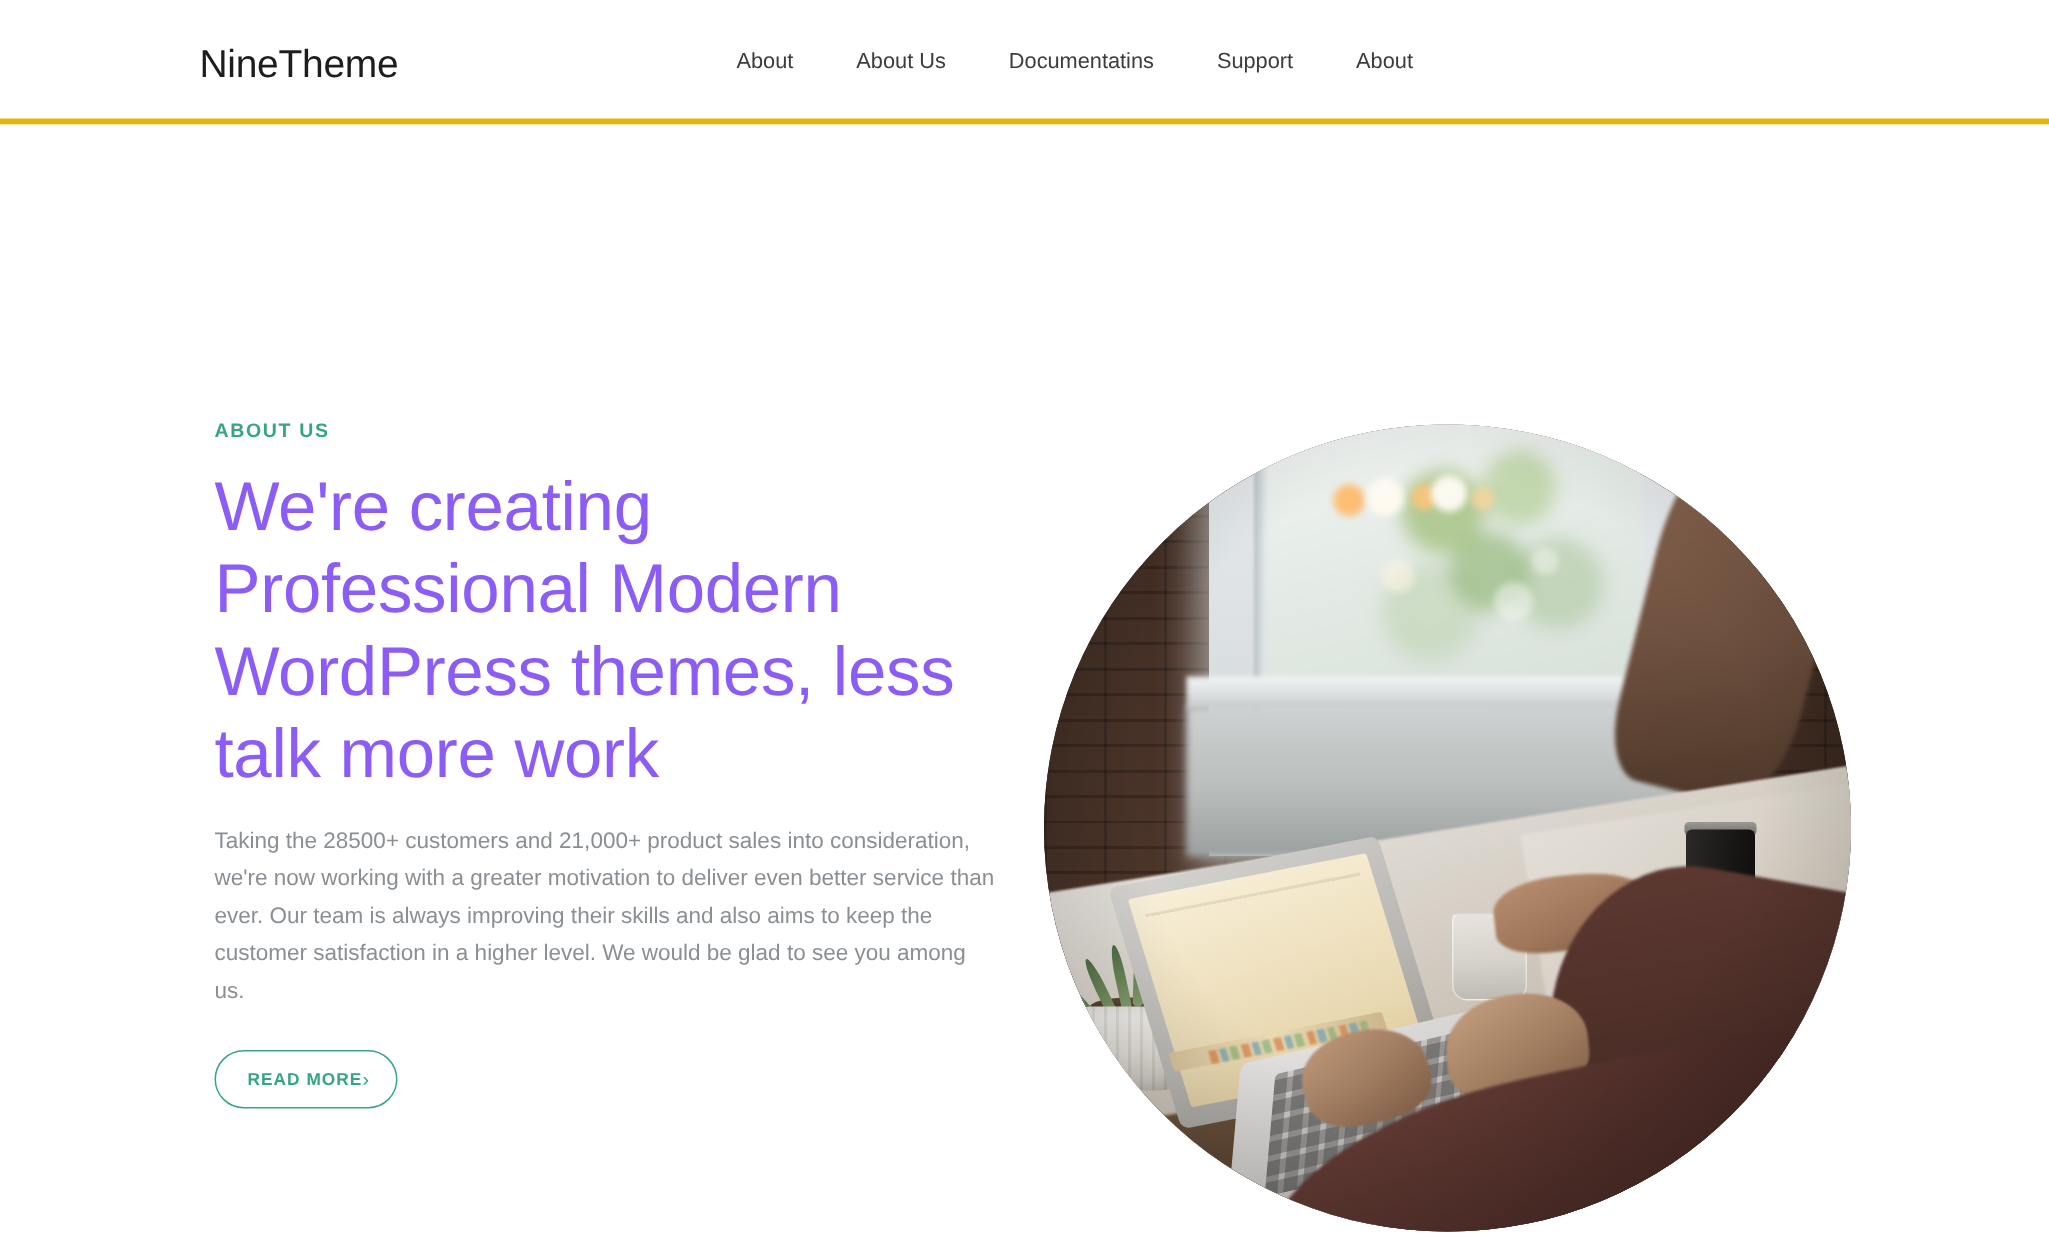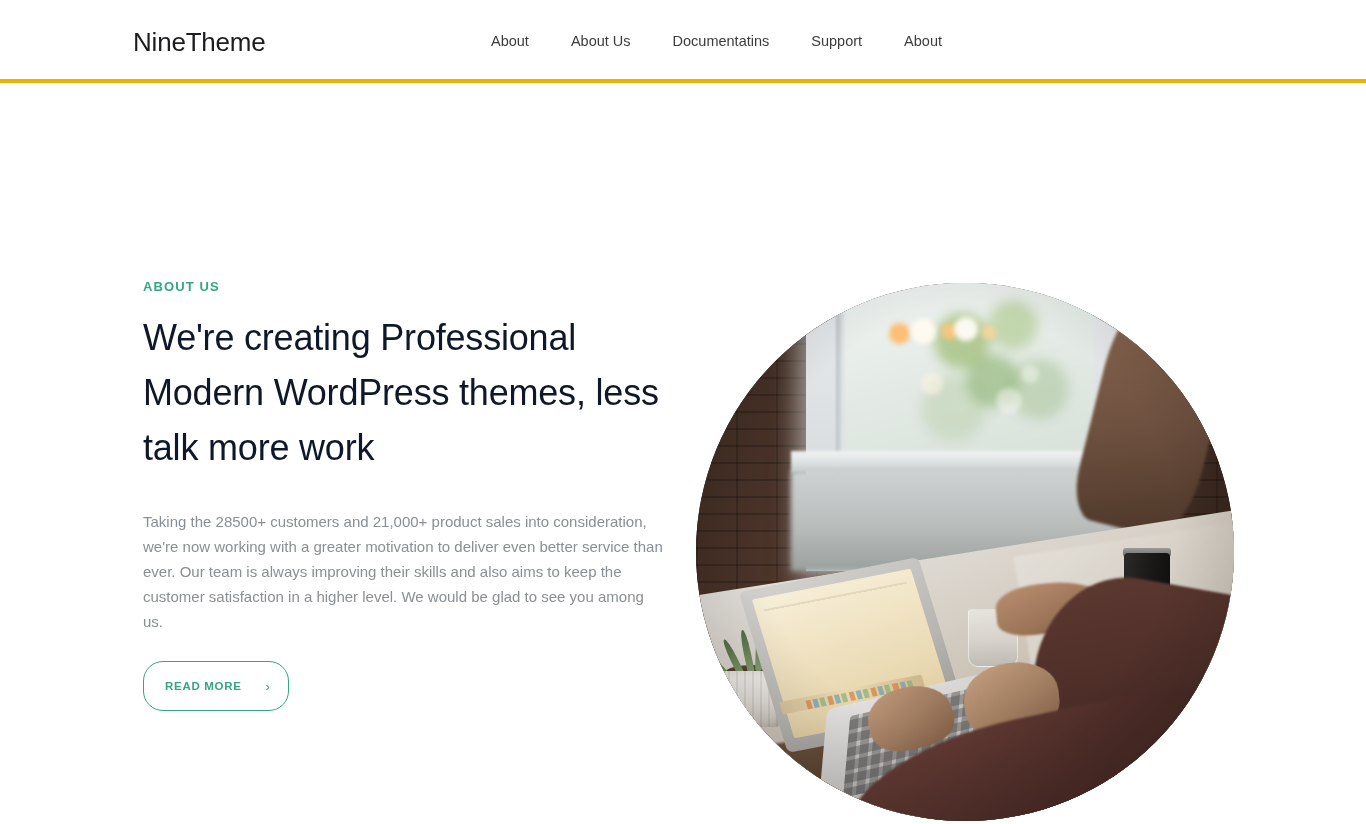--- a/index.html
+++ b/index.html
@@ -111,53 +111,52 @@
   .eyebrow {
     font-size: 13px;
     font-weight: bold;
     letter-spacing: 1.1px;
     color: #35a585;
     text-transform: uppercase;
     margin-bottom: 16px;
   }
 
   .about-title {
-    font-size: 36px;
+    font-size: 46px;
     font-weight: 100;
     line-height: 55px;
-    color: #0f172a;
+    color: #8b5cf6;
     letter-spacing: -0.2px;
-    margin-bottom: 34px;
+    margin-bottom: 18px;
     white-space: pre-line;
   }
 
   .about-p {
     font-size: 15px;
     line-height: 25px;
     color: #8a8f94;
     margin-bottom: 22px;
     max-width: 515px;
   }
   .about-p.second { max-width: 520px; margin-bottom: 27px; }
 
   .read-more {
     display: inline-flex;
     align-items: center;
-    height: 50px;
+    height: 39px;
     padding: 0 17px 0 21px;
     border: 1px solid #35a585;
     border-radius: 20px;
     color: #35a585;
     font-size: 11.5px;
     font-weight: bold;
     letter-spacing: 0.7px;
     text-decoration: none;
     background: transparent;
     cursor: pointer;
-    gap: 24px;
   }
   .read-more .chev { font-size: 13px; font-weight: normal; line-height: 1; }
 
   
   .photo-circle {
     position: absolute;
     left: 696px;
     top: 200px;
     width: 538px;
     height: 538px;

